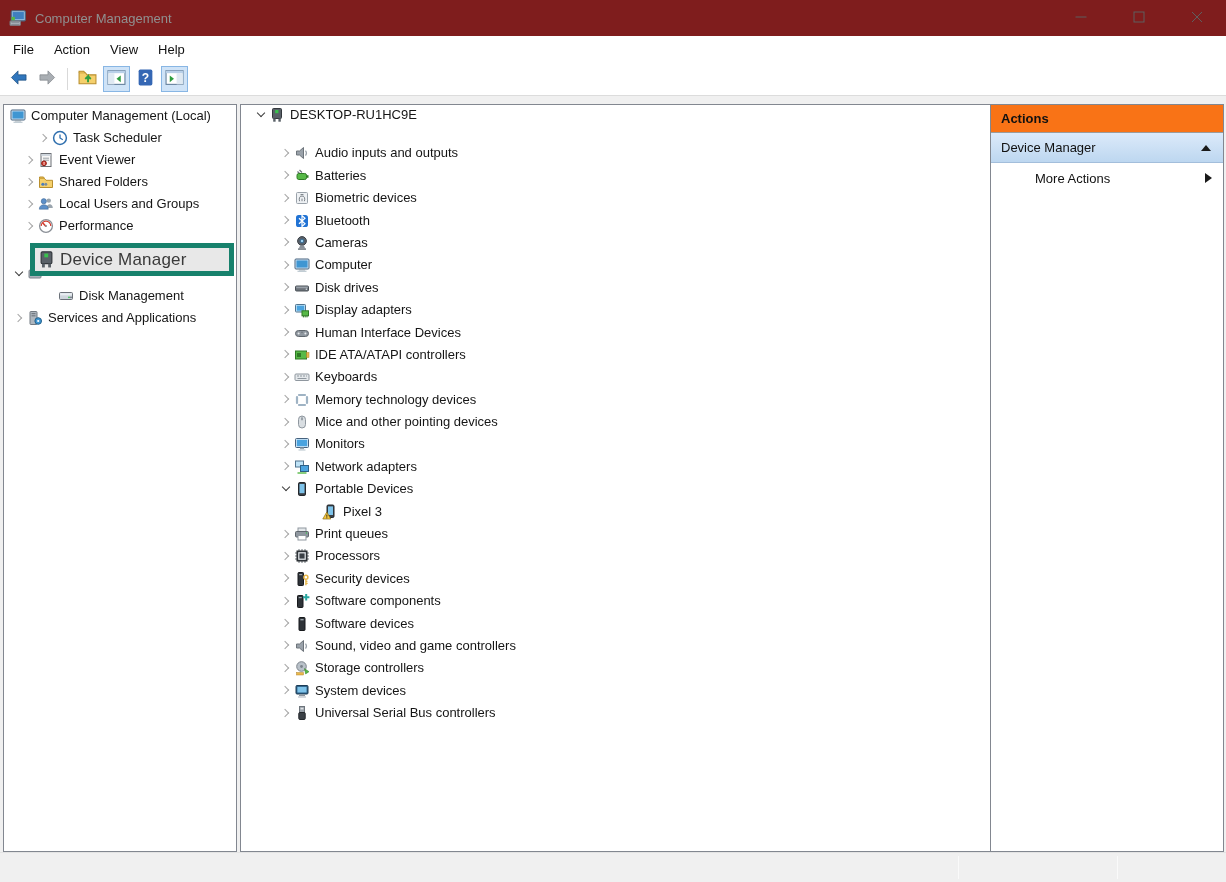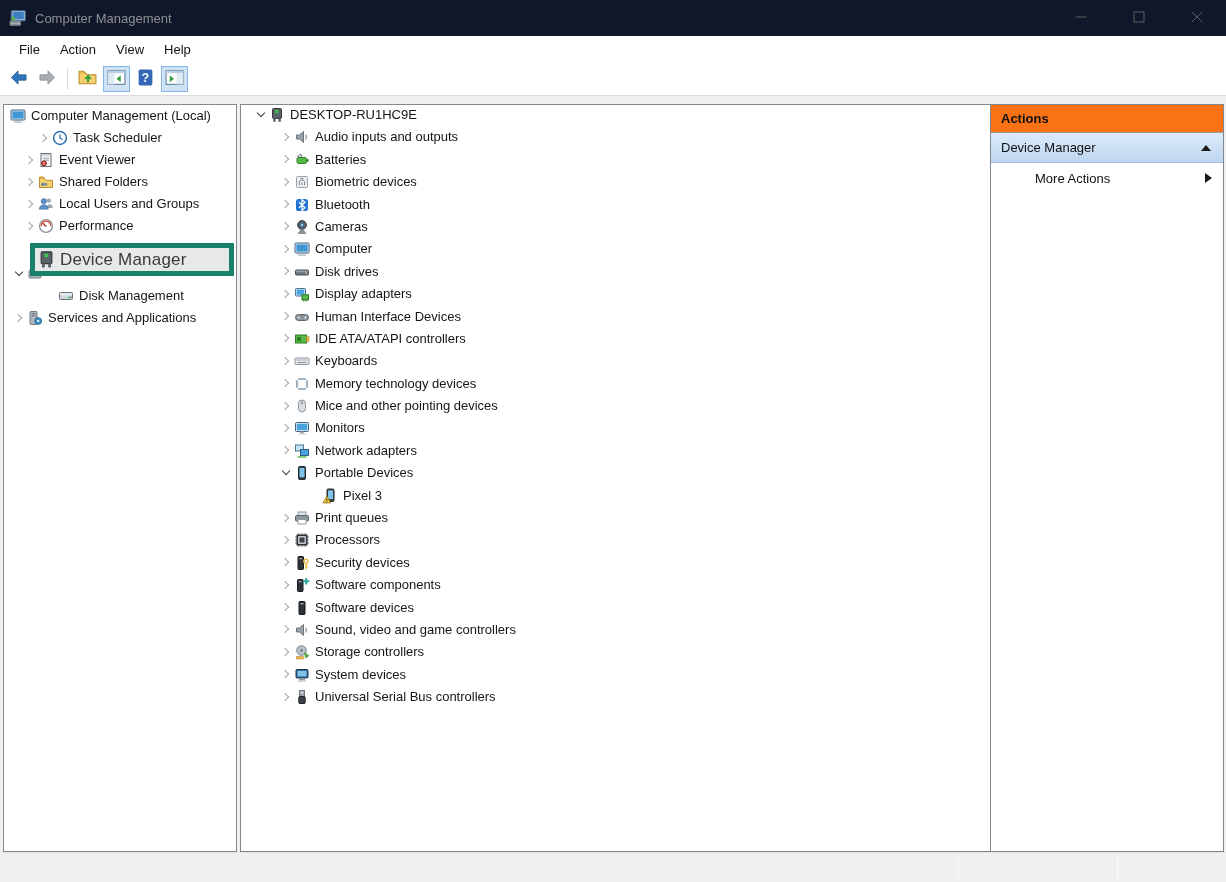--- a/index.html
+++ b/index.html
@@ -8,31 +8,31 @@
     font-family: "Liberation Sans", sans-serif;
     font-size: 13px;
     color: #1a1a1a;
     background: #ffffff;
     position: relative;
   }
 
   
   .titlebar {
     height: 36px; display: flex; align-items: center;
-    background: #0f172a; padding-left: 9px; position: relative;
+    background: #7f1d1d; padding-left: 9px; position: relative;
   }
   .app-icon { width:18px; height:18px; display:inline-flex; margin-right:8px; }
   .app-icon svg { width:18px; height:18px; }
   .window-title { color:#909090; font-size:13px; }
   .win-controls { position:absolute; right:0; top:0; height:36px; display:flex; }
   .win-btn { width:58px; height:36px; display:flex; align-items:center; justify-content:center; background:transparent; border:none; cursor:default; }
   .win-btn svg { width:12px; height:12px; }
 
   
-  .menubar { height:26px; display:flex; align-items:center; padding-left:9px; background:#fff; }
+  .menubar { height:26px; display:flex; align-items:center; padding-left:3px; background:#fff; }
   .menu-item { padding:4px 10px; font-size:13px; color:#111; }
 
   
   .toolbar { height:34px; display:flex; align-items:center; padding-left:4px; background:#fff; border-bottom:1px solid #dcdcdc; }
   .tb-btn { width:27px; height:26px; display:flex; align-items:center; justify-content:center; border:1px solid transparent; background:transparent; margin:0 1px; }
   .tb-btn svg { width:19px; height:17px; }
   .tb-btn.active { background:#cfe3f7; border:1px solid #88b6e4; }
   .tb-sep { width:1px; height:22px; background:#d9d9d9; margin:0 5px; }
 
   
@@ -315,21 +315,21 @@
           <span class="tree-icon">
             <svg viewBox="0 0 16 16">
               <rect x="3.5" y="1.5" width="9" height="10" rx="1" fill="#5a6168" stroke="#32373c"></rect>
               <rect x="6.2" y="3" width="3.2" height="3.2" fill="#39c24d"></rect>
               <rect x="4.2" y="11.5" width="2.4" height="3.2" fill="#5a6168"></rect>
               <rect x="9.4" y="11.5" width="2.4" height="3.2" fill="#5a6168"></rect>
             </svg>
           </span>
           <span class="label">DESKTOP-RU1HC9E</span>
         </div>
-        <div class="row" style="padding-left: 37px;">
+        <div class="row" style="padding-left: 37px; margin-top: 16px;">
           <span class="chev-box">
             <span class="chev col"></span>
           </span>
           <span class="tree-icon">
             <svg viewBox="0 0 16 16">
               <path d="M2.5 6h3l4-3.5v11L5.5 10h-3z" fill="#9aa2aa" stroke="#6d747b"></path>
               <path d="M11.5 5.5a4 4 0 0 1 0 5" fill="none" stroke="#9aa2aa" stroke-width="1.2"></path>
             </svg>
           </span>
           <span class="label">Audio inputs and outputs</span>

